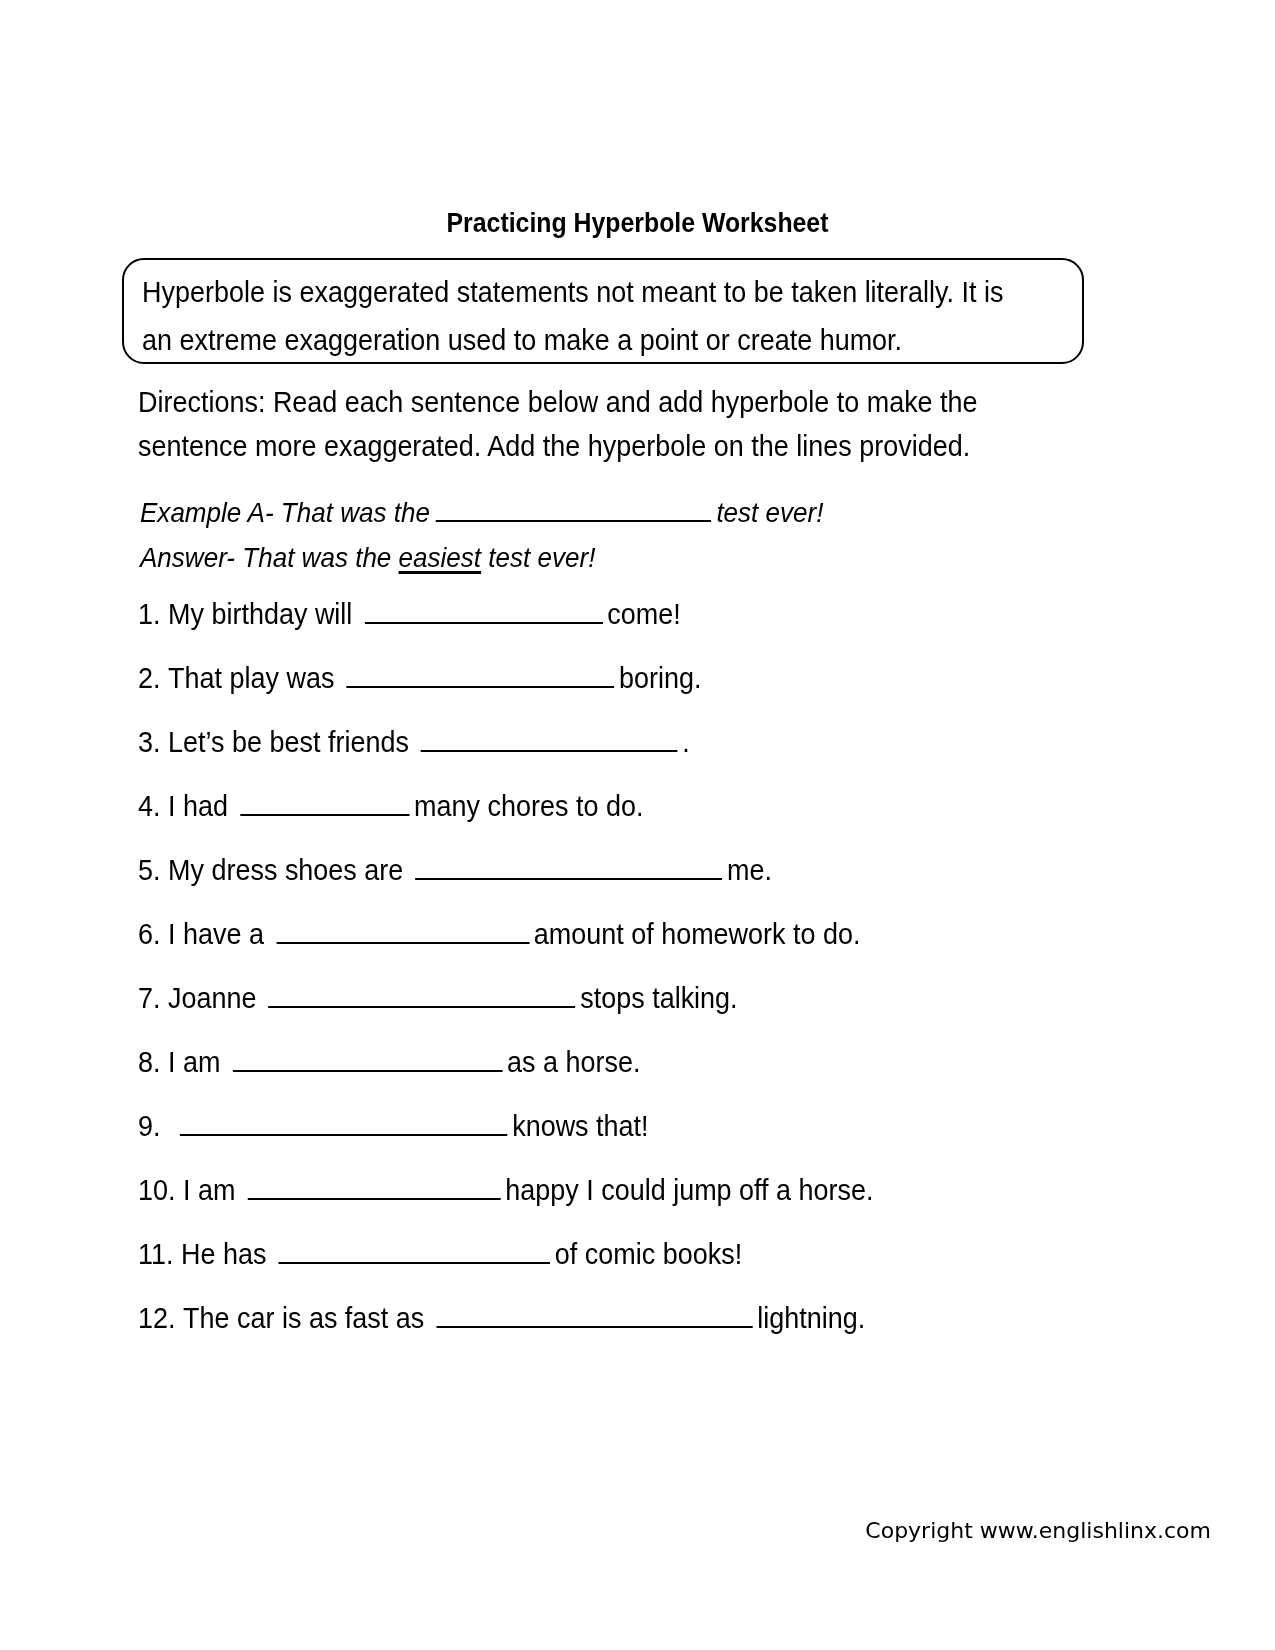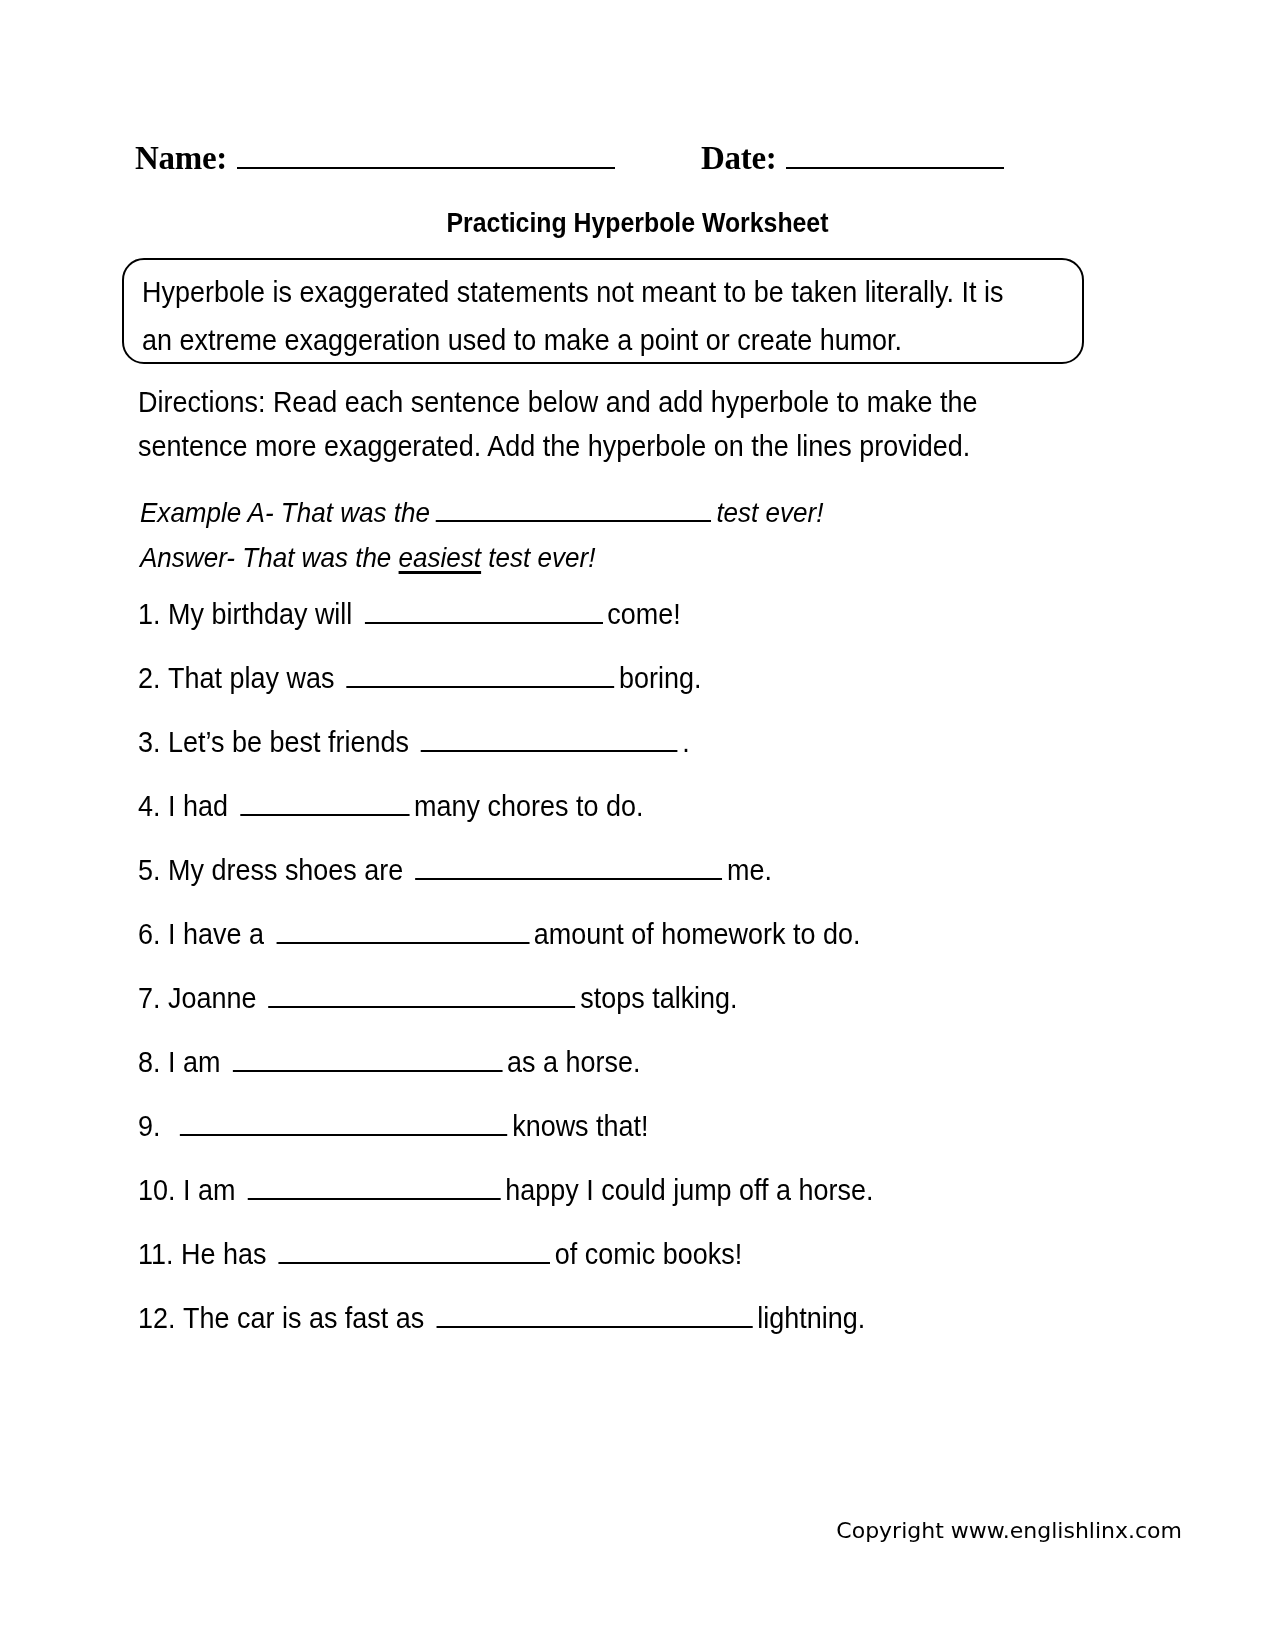--- a/index.html
+++ b/index.html
@@ -152,38 +152,31 @@
     margin: 0 5px 5px 5px;
   }
 
   
   .footer {
     position: absolute;
     left: 0;
     top: 1518px;
     width: 1275px;
     text-align: right;
-    padding-right: 93px;
+    padding-right: 64px;
     box-sizing: border-box;
     font-size: 22px;
     font-family: "DejaVu Sans", sans-serif;
   }
 </style>
 </head>
 <body>
 
 <div class="page">
 
-  <div class="header-row">
-    <span class="hdr-label">Name:</span>
-    <span class="hdr-rule rule-name"></span>
-    <span class="hdr-gap"></span>
-    <span class="hdr-label">Date:</span>
-    <span class="hdr-rule rule-date"></span>
-  </div>
 
   <div class="title">Practicing Hyperbole Worksheet</div>
 
   <div class="def-box"></div>
   <div class="def-text">Hyperbole is exaggerated statements not meant to be taken literally. It is an extreme exaggeration used to make a point or create humor.</div>
 
   <div class="directions">Directions: Read each sentence below and add hyperbole to make the sentence more exaggerated. Add the hyperbole on the lines provided.</div>
 
   <div class="example">
     <div class="line">

